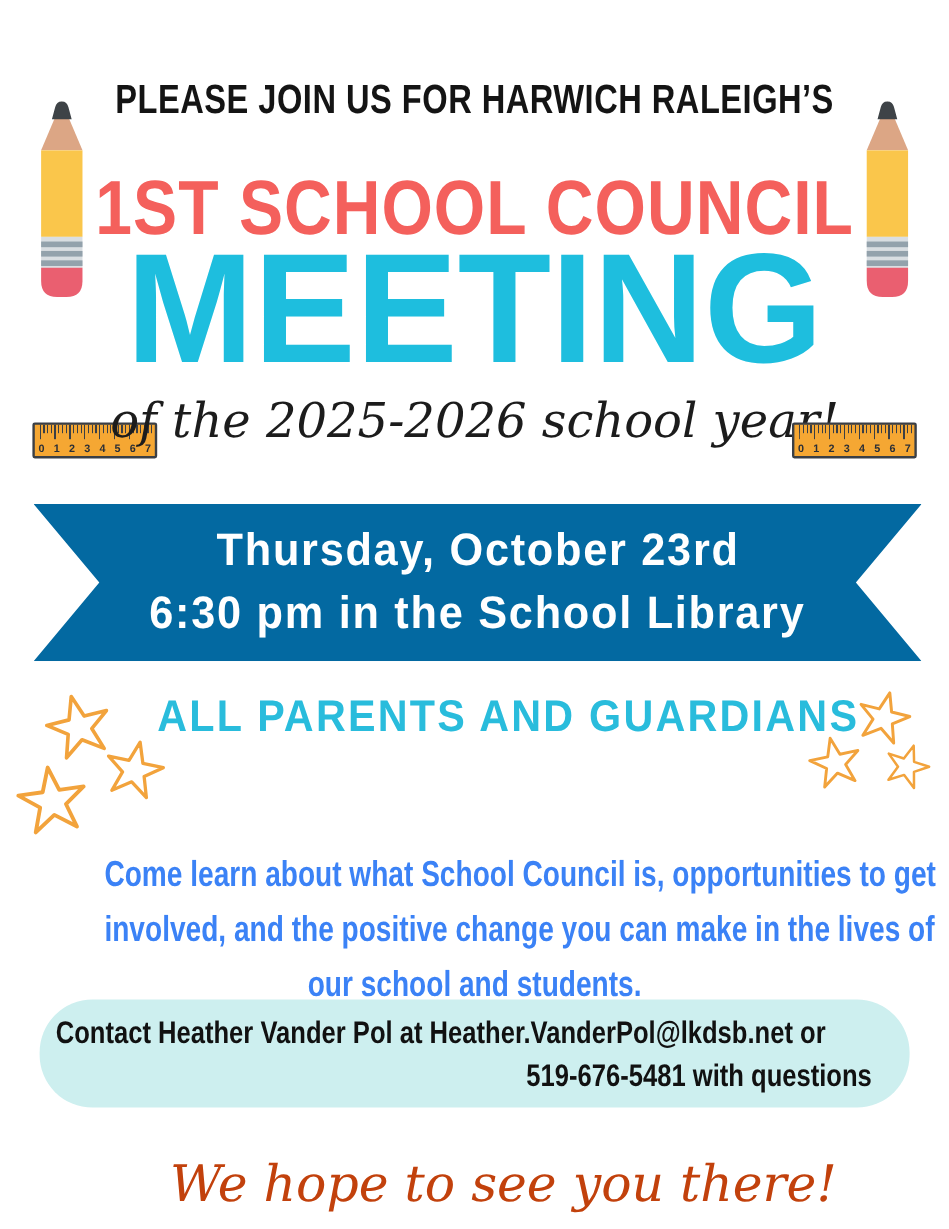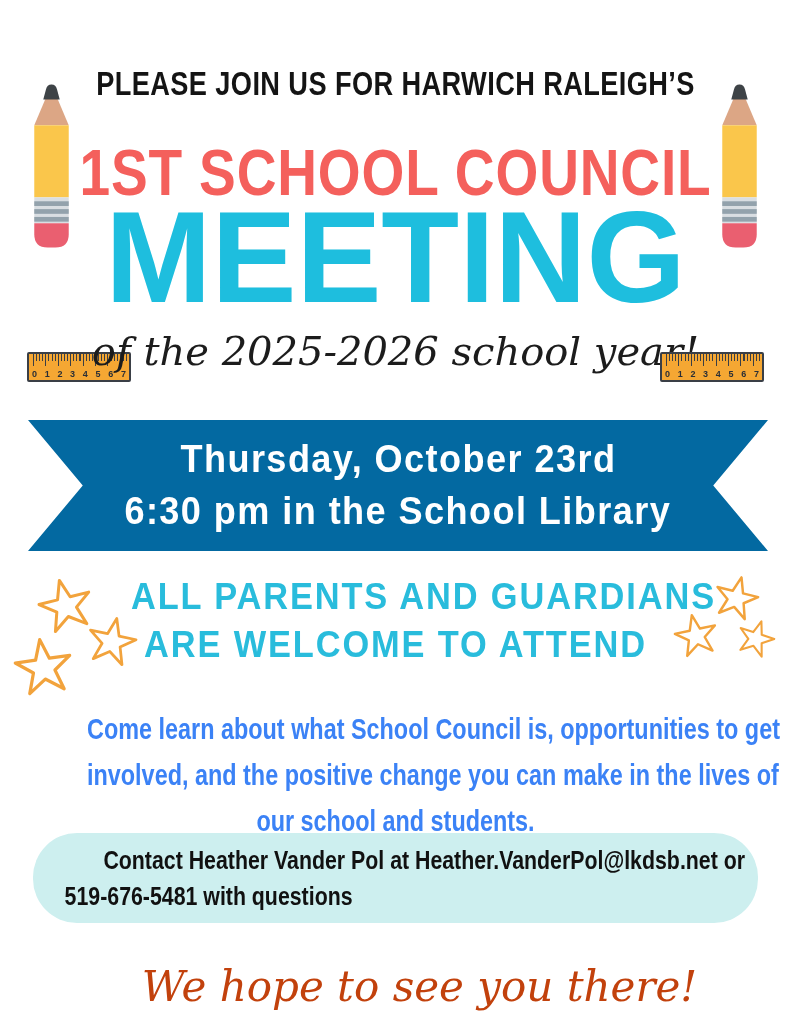--- a/index.html
+++ b/index.html
@@ -34,21 +34,21 @@
     position:absolute;left:28px;top:420px;width:740px;height:131px;
     background:#0369a1;
     clip-path:polygon(0 0,100% 0,92.6% 50%,100% 100%,0 100%,7.4% 50%);
     display:flex;flex-direction:column;align-items:center;justify-content:center;gap:9px;
   }
   .banner-line{color:#ffffff;font-weight:bold;font-size:38px;letter-spacing:1.5px;white-space:nowrap;transform:scaleX(.95);}
   
   .contact{
     position:absolute;left:33px;top:833px;width:725px;height:90px;
     background:#CDEFEF;border-radius:44px;
-    display:flex;flex-direction:column;align-items:flex-start;justify-content:center;gap:5px;
+    display:flex;flex-direction:column;align-items:flex-end;justify-content:center;gap:5px;
     font-weight:bold;font-size:26px;color:#111111;
   }
   .contact .cond{white-space:nowrap;transform:scaleX(.82);}
   
   .pencil{position:absolute;width:47px;height:164px;}
   .pencil.left{left:28px;top:83px;}
   .pencil.right{left:716px;top:83px;}
   .ruler{
     position:absolute;top:352px;width:104px;height:30px;box-sizing:border-box;
     background:#F5A733;border:2px solid #3A3F46;border-radius:2px;
@@ -180,23 +180,20 @@
     </div>
   <div class="star s6">
       <svg viewBox="0 0 100 100">
         <polygon points="50,4 61.8,37.5 96.6,37.5 68.4,58.6 79.4,92.3 50,71.5 20.6,92.3 31.6,58.6 3.4,37.5 38.2,37.5" fill="#ffffff" stroke="#F2A33C" stroke-width="5.5" stroke-linejoin="round"></polygon>
       </svg>
     </div>
 
   <div class="centered welcome1">
     <span class="cond">ALL PARENTS AND GUARDIANS</span>
   </div>
-  <div class="centered welcome2">
-    <span class="cond">ARE WELCOME TO ATTEND</span>
-  </div>
 
   <div class="centered bodytext">
     <span class="cond">Come learn about what School Council is, opportunities to get</span>
     <span class="cond">involved, and the positive change you can make in the lives of</span>
     <span class="cond">our school and students.</span>
   </div>
 
   <div class="contact">
     <span class="cond">Contact Heather Vander Pol at Heather.VanderPol@lkdsb.net or</span>
     <span class="cond">519-676-5481 with questions</span>

